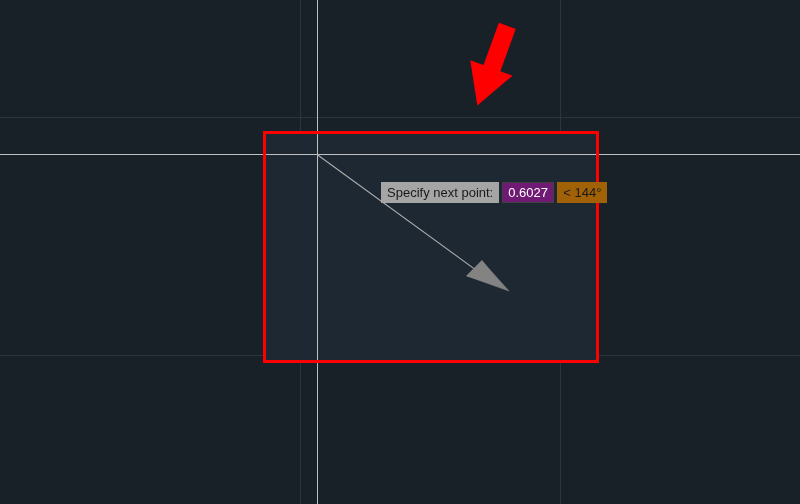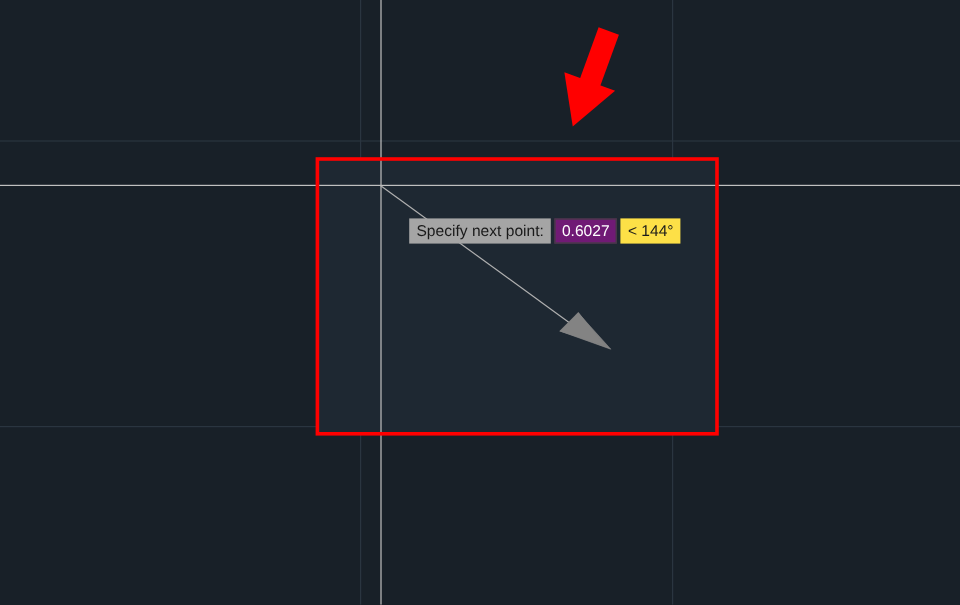--- a/index.html
+++ b/index.html
@@ -59,20 +59,21 @@
       height: 100%;
       background: #c0c0c0;
     }
     
     
     .dynamic-prompt {
       position: absolute;
       display: flex;
       align-items: center;
       gap: 3px;
+      margin-left: 40px;
     }
     
     .prompt-label {
       background: #a5a5a5;
       color: #1a1a1a;
       padding: 3px 6px;
       font-size: 13px;
       white-space: nowrap;
     }
     
@@ -82,21 +83,21 @@
       padding: 2px 5px;
       font-size: 13px;
       border: 1px solid #404040;
       width: 52px;
       text-align: left;
       outline: none;
       font-family: inherit;
     }
     
     .prompt-angle {
-      background: #fde047;
+      background: #a16207;
       color: #1a1a1a;
       padding: 3px 6px;
       font-size: 13px;
       white-space: nowrap;
     }
     
     
     .rubber-band {
       position: absolute;
       background: #b0b0b0;

